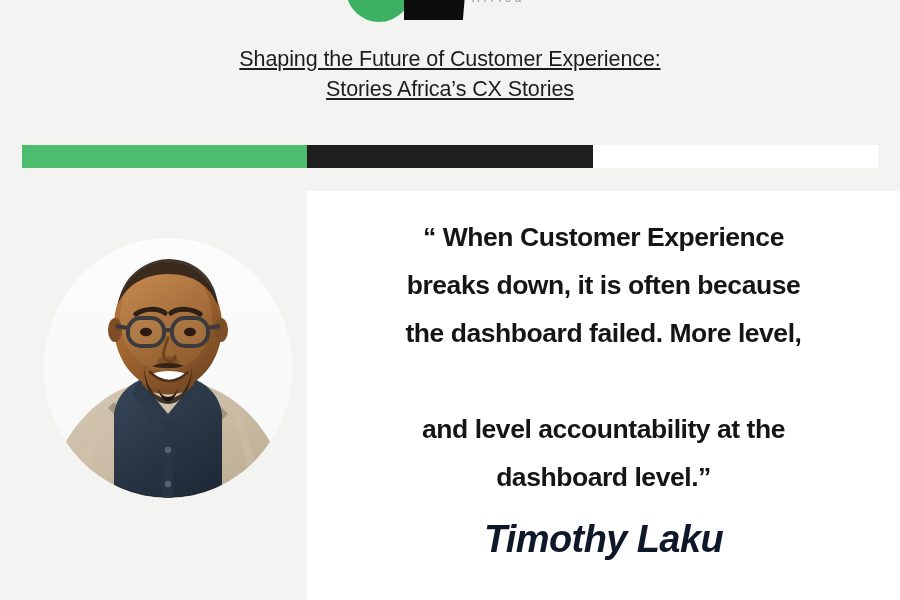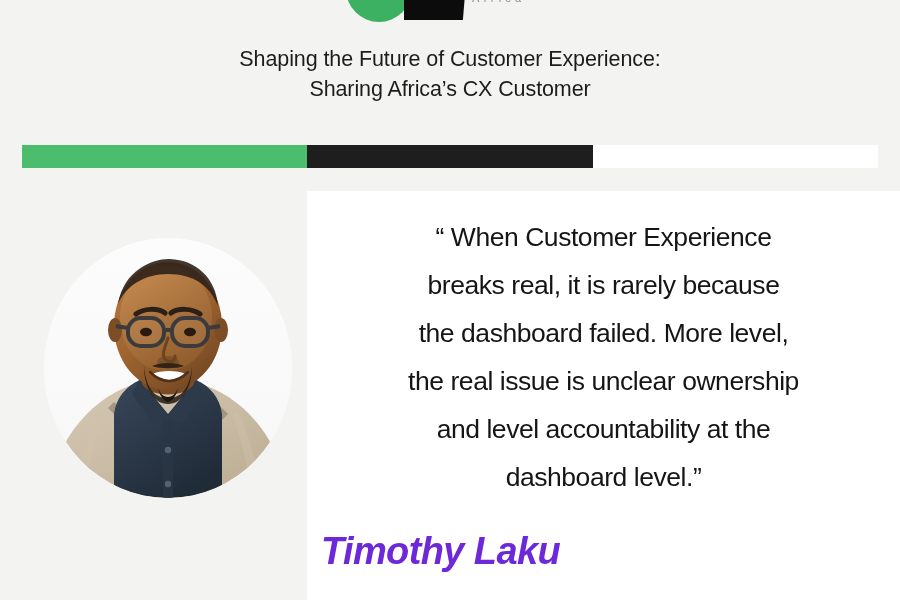--- a/index.html
+++ b/index.html
@@ -78,20 +78,21 @@
     position: absolute;
     left: 0;
     top: 44px;
     width: 900px;
     text-align: center;
     font-size: 21.5px;
     line-height: 30px;
     color: #1c1d1b;
     font-weight: 400;
     letter-spacing: -0.1px;
+    text-decoration: underline;
   }
   .headline .l2 { display: block; }
 
   
   .bar {
     position: absolute;
     left: 22px;
     top: 145px;
     width: 856px;
     height: 23px;
@@ -114,34 +115,35 @@
     background: #ffffff;
   }
   .quote-text {
     position: absolute;
     left: 14px;
     top: 22px;
     width: 565px;
     text-align: center;
     font-size: 26.5px;
     line-height: 48px;
-    font-weight: 400;
+    font-weight: 700;
     color: #151515;
     letter-spacing: -0.45px;
   }
   .speaker-name {
     position: absolute;
     left: 14px;
-    top: 336px;
+    top: 324px;
     width: 565px;
+    text-align: center;
     font-size: 38px;
     line-height: 48px;
     font-weight: 700;
     font-style: italic;
-    color: #6d28d9;
+    color: #0f172a;
     letter-spacing: -0.6px;
   }
 
   
   .portrait {
     position: absolute;
     left: 44px;
     top: 238px;
     width: 248px;
     height: 260px;
@@ -162,21 +164,21 @@
       <div class="logo-mark">
         <div class="blade"></div>
 
       </div>
       <div class="logo-word">Africa</div>
     </div>
   </div>
 
   <div class="headline">
     <span class="l1">Shaping the Future of Customer Experience:</span>
-    <span class="l2">Sharing Africa’s CX Customer</span>
+    <span class="l2">Stories Africa’s CX Stories</span>
   </div>
 
   <div class="bar">
     <div class="seg seg-green" style="width:285px"></div>
     <div class="seg seg-black" style="width:286px"></div>
     <div class="seg seg-white"></div>
   </div>
 
   <div class="portrait">
     <svg width="248" height="260" viewBox="0 0 248 260">
@@ -265,22 +267,22 @@
         <path d="M114 150 C118 162 130 162 134 150 C132 160 126 164 124 164 C122 164 116 160 114 150 Z" fill="#1e150e"></path>
 
         <path d="M108 128 C116 124 132 124 140 128 C132 131 116 131 108 128 Z" fill="#2a1d14" opacity="0.9"></path>
       </g>
     </svg>
   </div>
 
   <div class="quote-card">
     <div class="quote-text">
       <span>“  When Customer Experience</span><br>
-      <span>breaks real, it is rarely because</span><br>
+      <span>breaks down, it is often because</span><br>
       <span>the dashboard failed. More level,</span><br>
-      <span>the real issue is unclear ownership</span><br>
+      <br>
       <span>and level accountability at the</span><br>
       <span>dashboard level.”</span>
     </div>
     <div class="speaker-name">Timothy Laku</div>
   </div>
 
 </div>
 
 </body></html>

